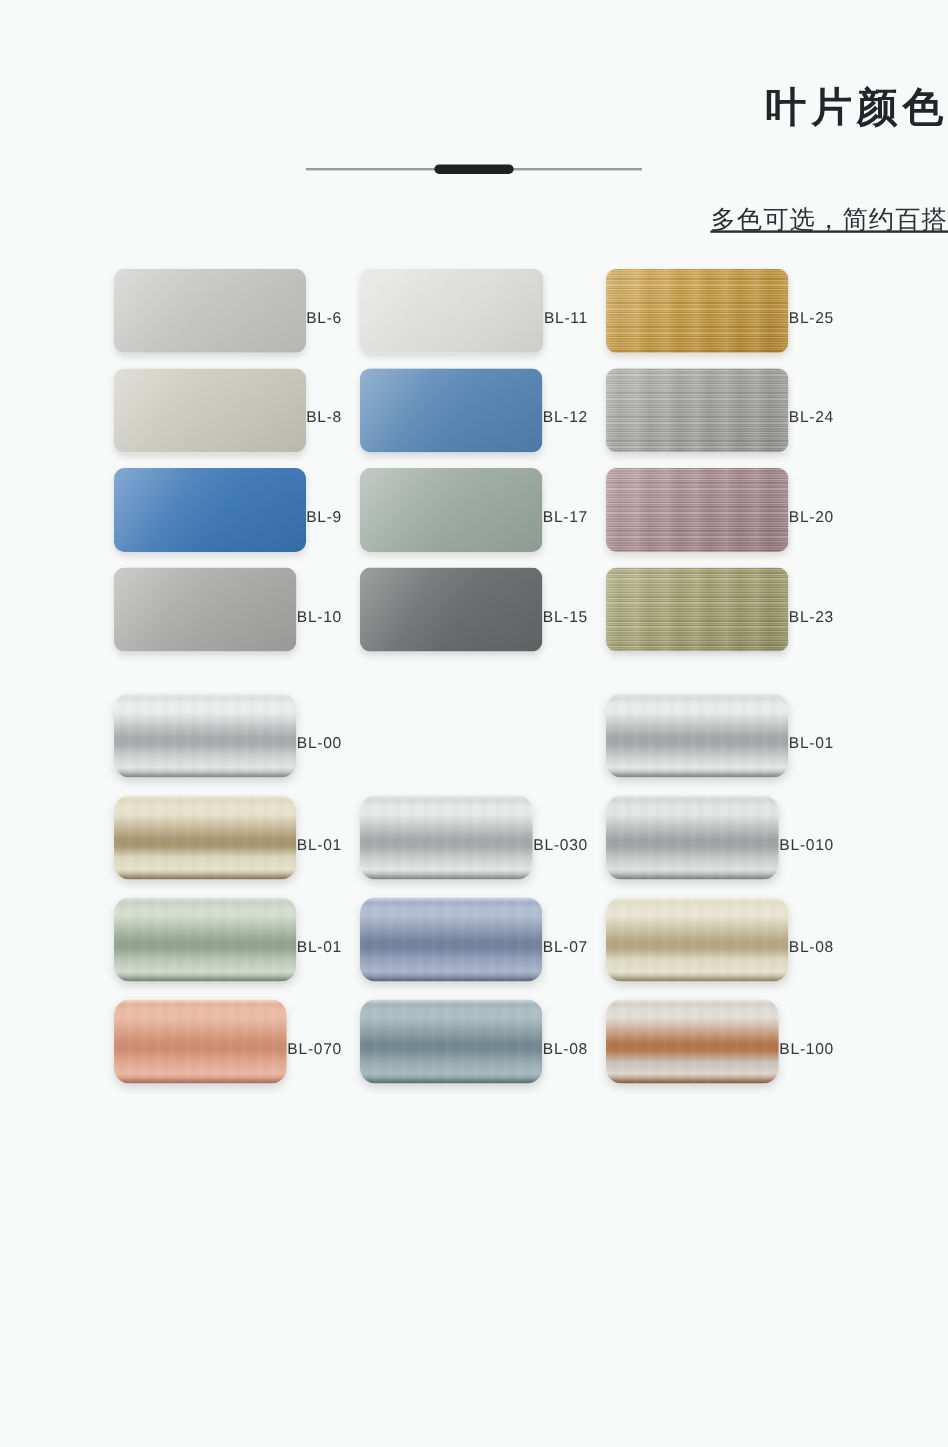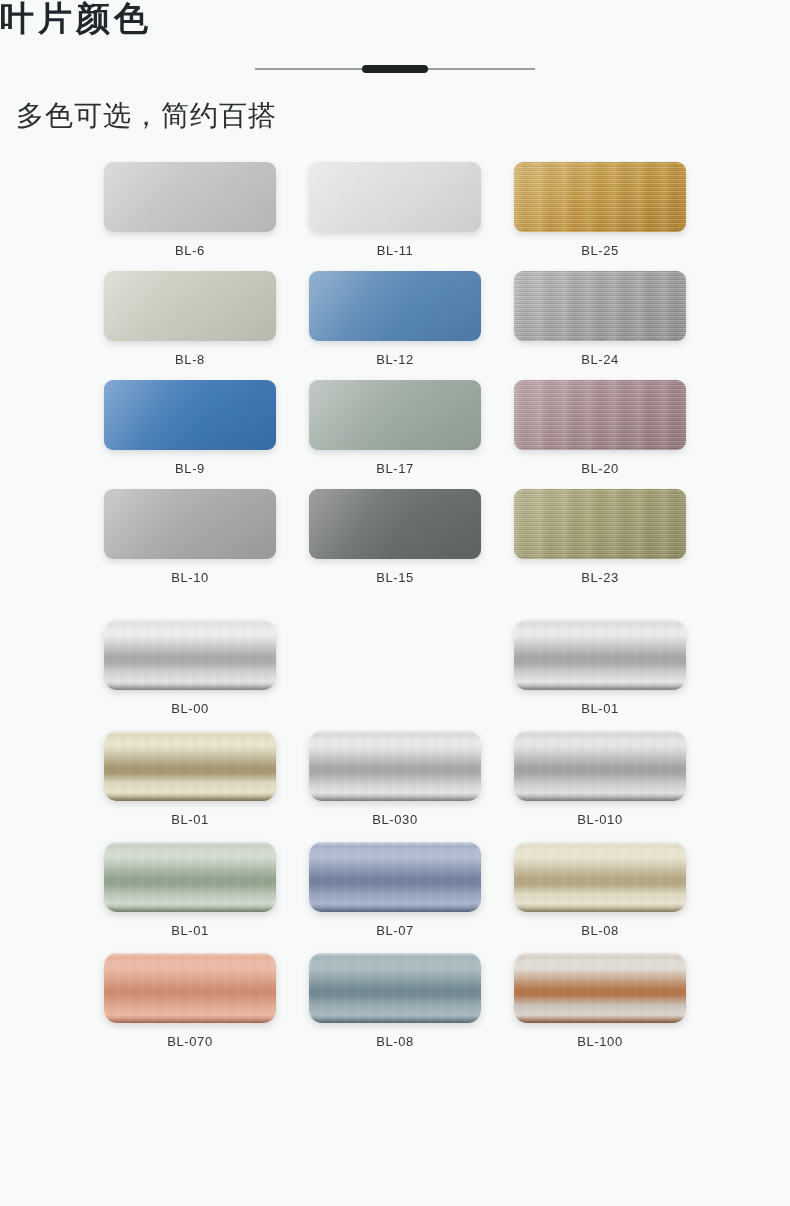--- a/index.html
+++ b/index.html
@@ -16,21 +16,22 @@
 
   .page {
     position: relative;
     width: 790px;
     height: 1206px;
     box-sizing: border-box;
   }
 
   
   .header {
-    text-align: left;
+    padding-top: 72px;
+    text-align: right;
   }
   .title {
     font-size: 34px;
     font-weight: 700;
     color: #21262a;
     letter-spacing: 4px;
     line-height: 1.1;
     margin: 0;
   }
   .divider {
@@ -52,44 +53,45 @@
     top: 1px;
     left: 50%;
     transform: translateX(-50%);
     width: 66px;
     height: 8px;
     border-radius: 4px;
     background: #1d2320;
   }
   .subtitle {
     margin: 23px 0 0 16px;
-    font-size: 28px;
+    font-size: 21px;
     color: #2b2f32;
     letter-spacing: 1px;
+    text-decoration: underline;
   }
 
   
   .grid {
     margin: 0 auto;
     padding-top: 27px;
     width: 600px;
   }
   .row {
     display: flex;
     justify-content: space-between;
     align-items: flex-start;
   }
   .row.matte   { margin-bottom: 13px; }
   .row.gloss   { margin-bottom: 15px; }
   .group-gap   { height: 22px; }
 
   .cell {
     width: 190px;
     display: flex;
-    flex-direction: column;
+    flex-direction: row;
     align-items: center;
   }
 
   .chip-wrap {
     position: relative;
     width: 172px;
     height: 70px;
   }
 
   .chip {

